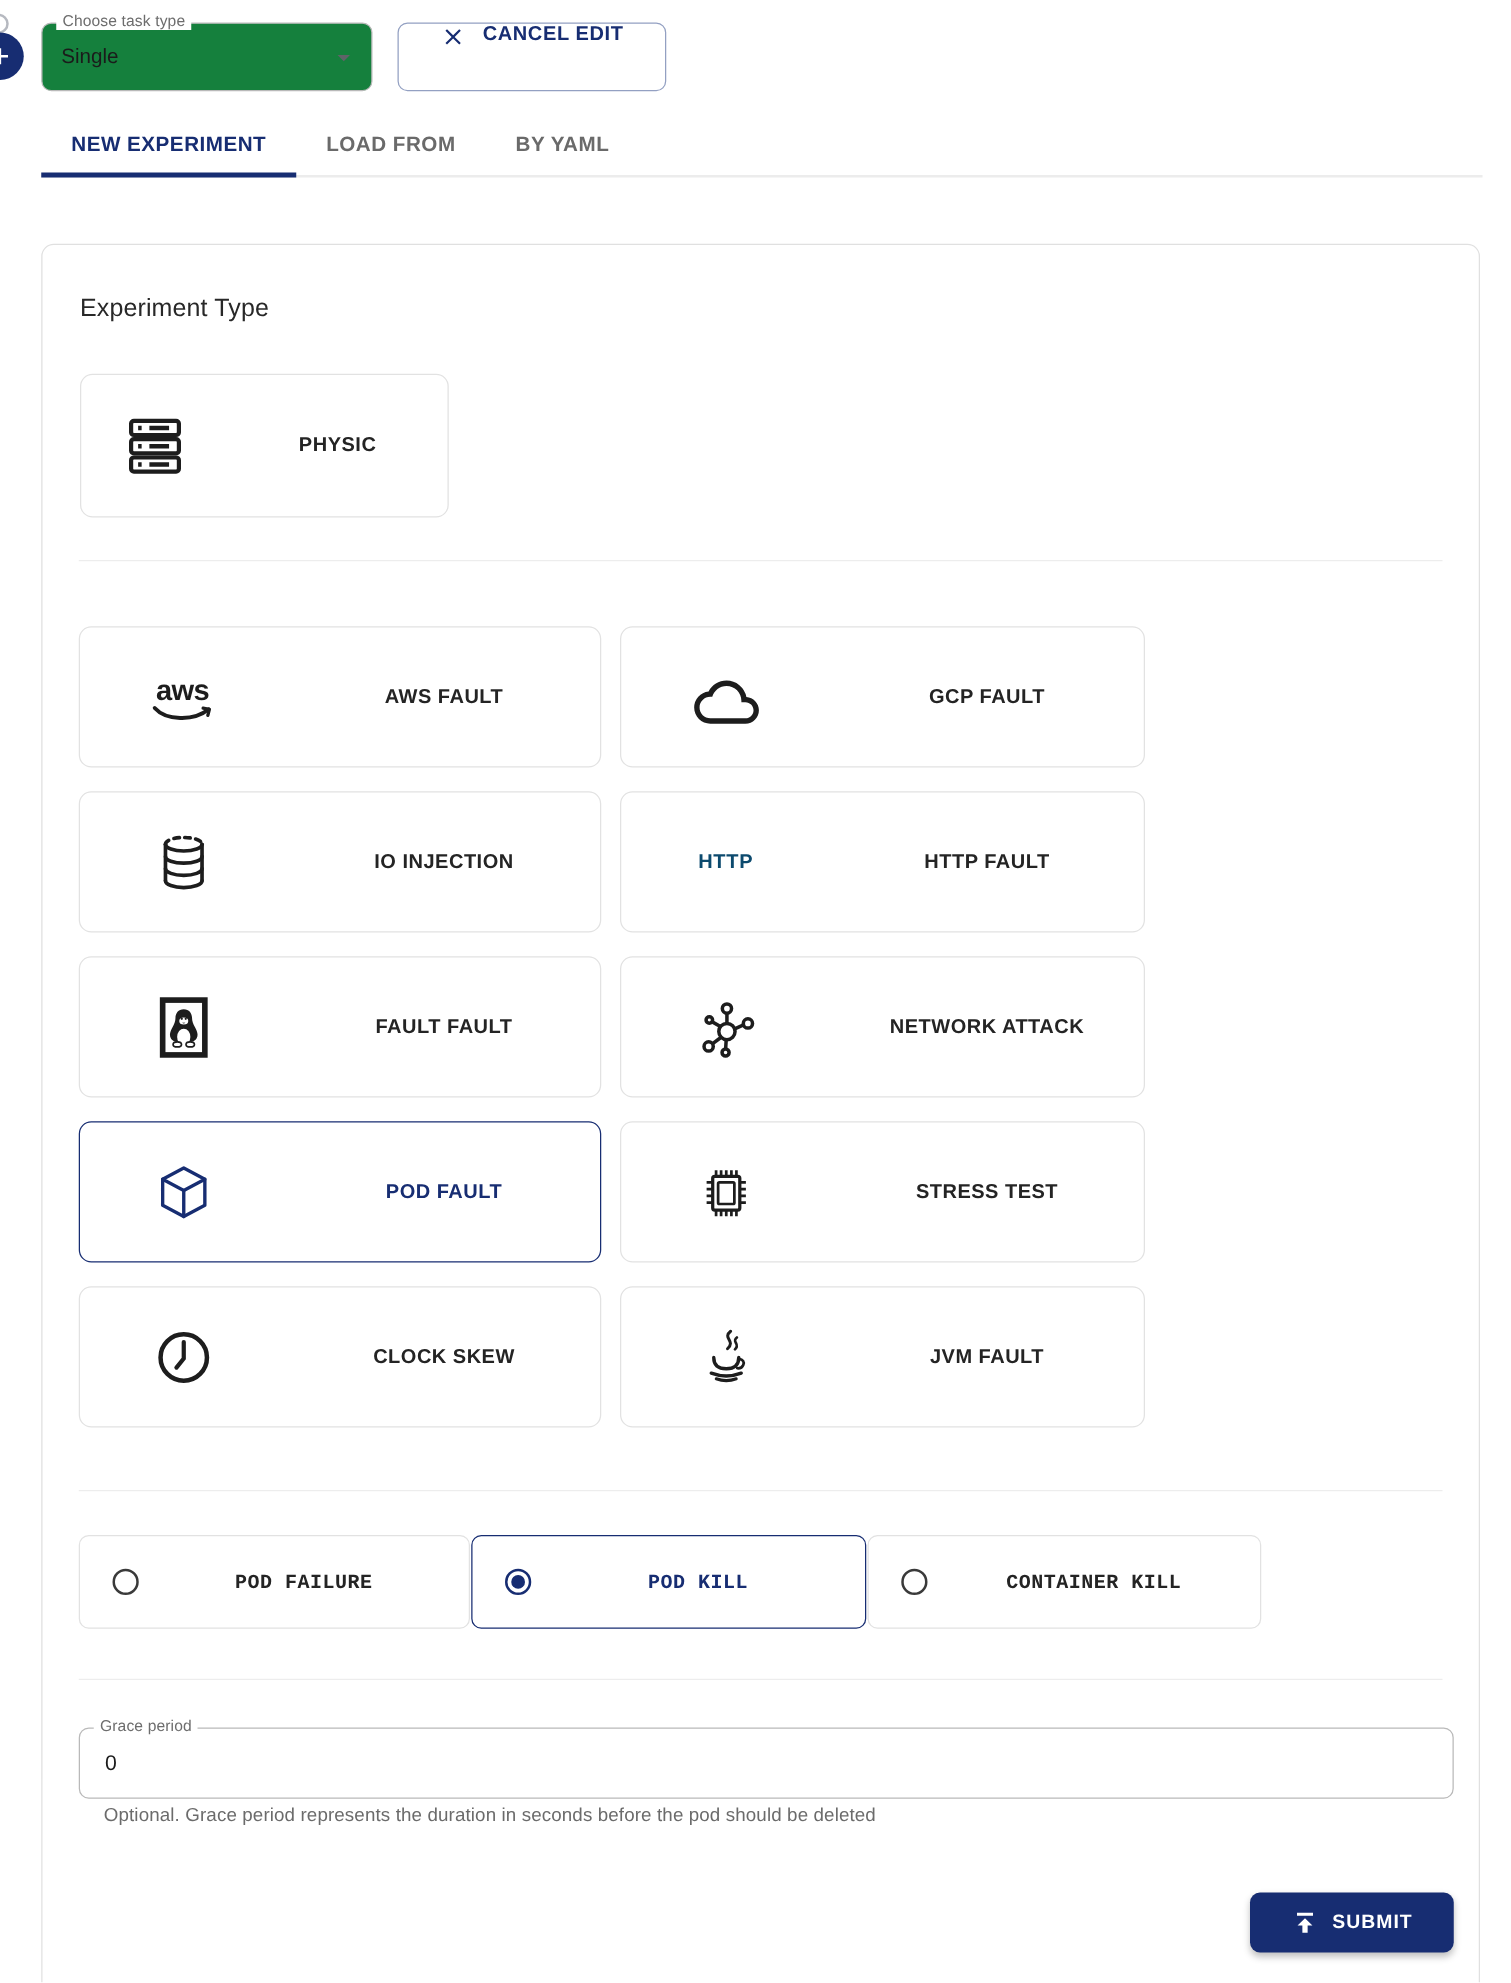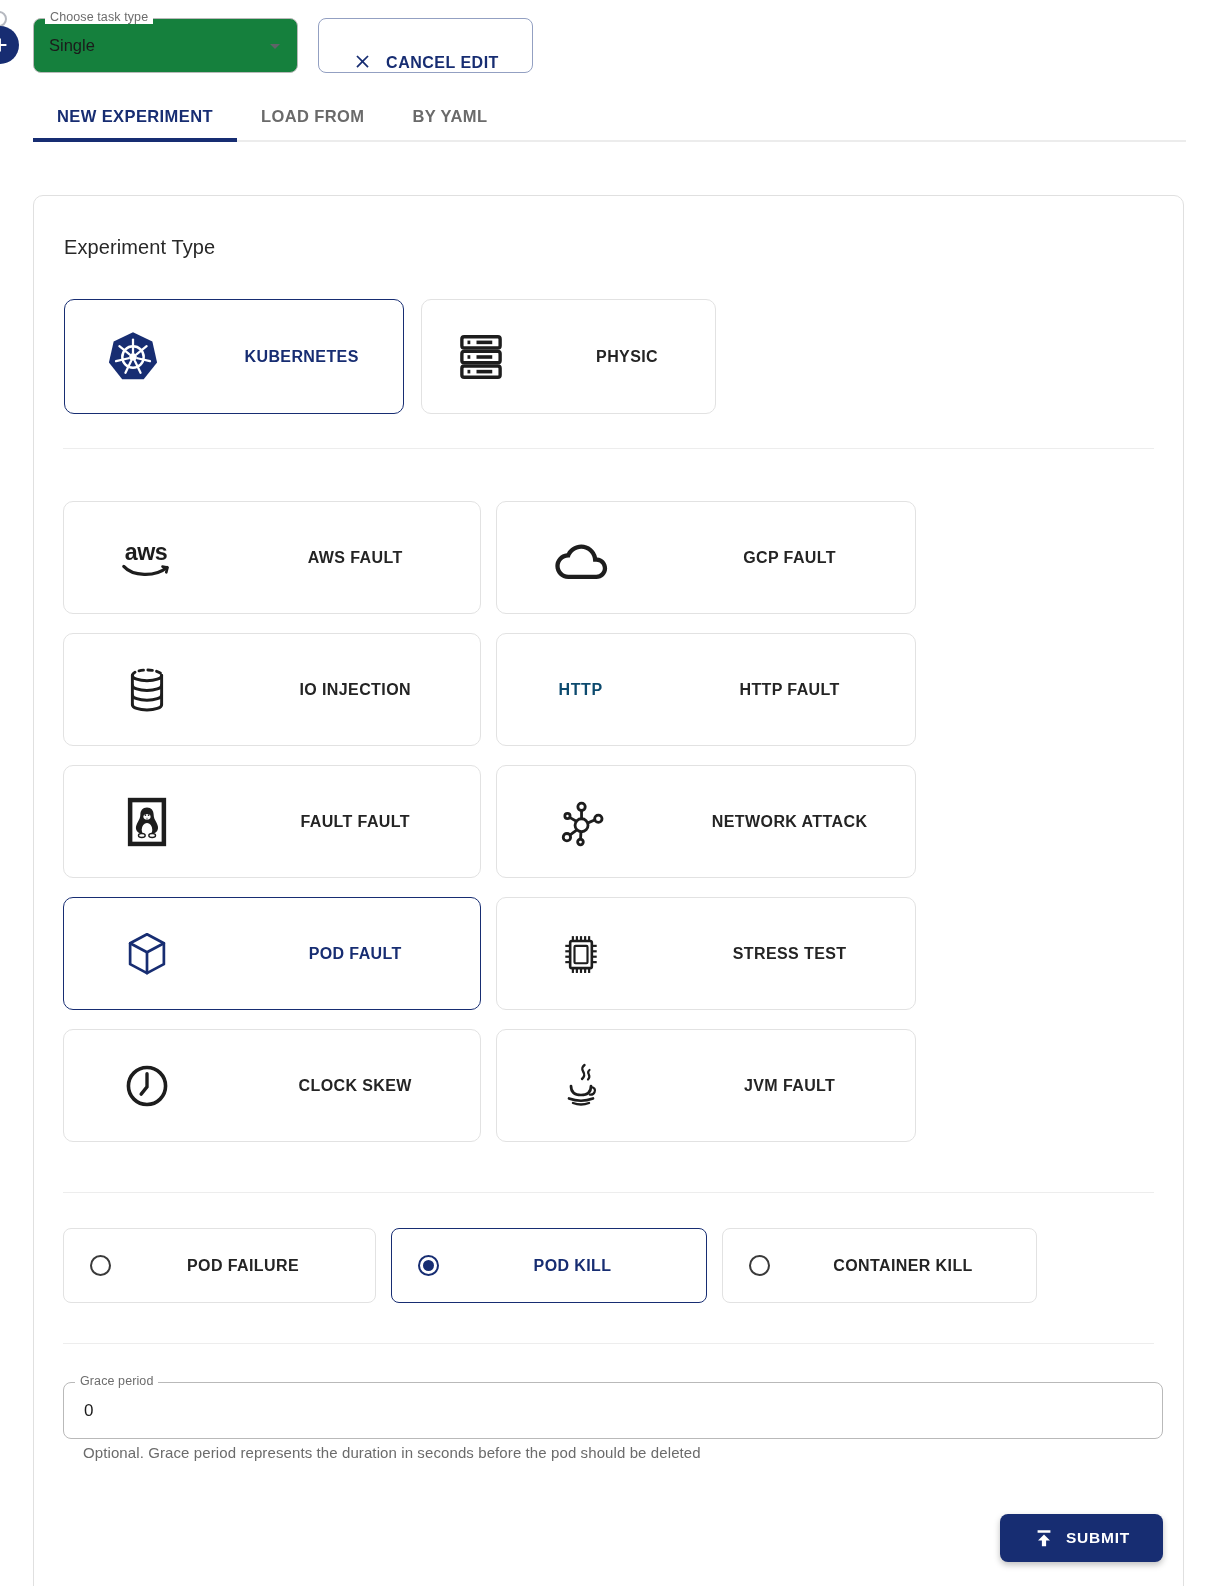--- a/index.html
+++ b/index.html
@@ -18,21 +18,21 @@
     border:1px solid #b9b9b9; border-radius:8px; display:flex; align-items:center;
     padding:0 10px 0 15px; background:#15803d; cursor:pointer; }
   .field-legend { position:absolute; top:-9px; left:11px; background:#fff; padding:0 5px;
     font-size:12.5px; color:#6d6d6d; letter-spacing:0.1px; white-space:nowrap; }
   .select-value { font-size:16.5px; color:#1b1b1b; }
   .select-caret { margin-left:auto; display:flex; }
 
   
   .cancel-btn { position:absolute; left:318px; top:18px; width:215px; height:55px;
     background:#fff; border:1px solid #93a0c2; border-radius:8px; color:#172d72;
-    display:flex; align-items:flex-end; justify-content:center; gap:13px;
+    display:flex; align-items:flex-start; justify-content:center; gap:13px;
     font-family:inherit; font-size:16px; font-weight:700; letter-spacing:0.5px; cursor:pointer; }
 
   
   .tabs { position:absolute; left:33px; top:93px; width:1153px; height:49px;
     border-bottom:2px solid #ececec; display:flex; }
   .tab { position:relative; padding:0 24px; display:flex; align-items:center;
     font-size:16.5px; font-weight:700; letter-spacing:0.4px; color:#6a6a6a; cursor:pointer; }
   .tab.active { color:#172d72; }
   .tab.active::after { content:""; position:absolute; left:0; bottom:-2px; width:100%;
     height:4px; background:#172d72; }
@@ -56,21 +56,21 @@
   .type-card.phys { width:295px; height:115px; }
   .fault-grid .type-card { height:113px; }
   .type-card.selected { border-color:#172d72; }
   .icon-box { width:40%; display:flex; justify-content:center; }
   .label-box { flex:1; display:flex; justify-content:center; align-items:center; }
   .type-label { font-size:16px; font-weight:700; letter-spacing:0.4px; color:#242424; white-space:nowrap; }
   .type-card.selected .type-label { color:#172d72; }
   .http-txt { font-size:16px; font-weight:700; letter-spacing:0.6px; color:#0c4a6e; }
 
   
-  .action-row { position:absolute; left:29px; top:1032px; display:flex; gap:15px; }
+  .action-row { position:absolute; left:29px; top:1032px; display:flex; gap:1px;font-family:Liberation Mono, monospace; }
   .radio-card { display:flex; align-items:center; height:75px; background:#fff;
     border:1px solid #e2e2e2; border-radius:8px; cursor:pointer; }
   .radio-card.a0 { width:313px; } .radio-card.a1 { width:316px; } .radio-card.a2 { width:315px; }
   .radio-card.selected { border-color:#172d72; }
   .radio-outer { width:21px; height:21px; margin-left:26px; border:2.4px solid #3a3a3a;
     border-radius:50%; flex-shrink:0; display:flex; align-items:center; justify-content:center; }
   .radio-card.selected .radio-outer { border-color:#172d72; }
   .radio-dot { width:11px; height:11px; border-radius:50%; background:#172d72; }
   .radio-label { flex:1; text-align:center; font-size:16px; font-weight:700;
     letter-spacing:0.4px; color:#242424; }
@@ -135,41 +135,20 @@
     <div class="tab">
       <span>BY YAML</span>
     </div>
   </div>
 
   <div class="card">
 
     <div class="card-title">Experiment Type</div>
 
     <div class="scope-row">
-      <div class="type-card k8s selected">
-        <span class="icon-box">
-          <svg viewBox="0 0 48 48" width="54" height="54">
-            <path d="M24 2 L41.2 10.3 L45.4 28.9 L33.5 43.8 L14.4 43.8 L2.6 28.9 L6.8 10.3 Z" fill="#172d72"></path>
-            <circle cx="24" cy="24" r="9.5" fill="none" stroke="#fff" stroke-width="2.2"></circle>
-            <g stroke="#fff" stroke-width="2" stroke-linecap="round">
-              <line x1="24" y1="20.4" x2="24" y2="8.5"></line>
-              <line x1="27.1" y1="21.6" x2="36.1" y2="14.3"></line>
-              <line x1="27.9" y1="25.1" x2="39.1" y2="27.7"></line>
-              <line x1="25.7" y1="27.6" x2="30.7" y2="38"></line>
-              <line x1="22.3" y1="27.6" x2="17.3" y2="38"></line>
-              <line x1="20.1" y1="25.1" x2="8.9" y2="27.7"></line>
-              <line x1="20.9" y1="21.6" x2="11.9" y2="14.3"></line>
-            </g>
-            <circle cx="24" cy="24" r="3.4" fill="#fff"></circle>
-          </svg>
-        </span>
-        <span class="label-box">
-          <span class="type-label">KUBERNETES</span>
-        </span>
-      </div>
       <div class="type-card phys">
         <span class="icon-box">
           <svg viewBox="0 0 48 48" width="54" height="54" fill="none" stroke="#1d1d1d" stroke-width="3">
             <rect x="7" y="6" width="34" height="10" rx="2"></rect>
             <rect x="7" y="19" width="34" height="10" rx="2"></rect>
             <rect x="7" y="32" width="34" height="10" rx="2"></rect>
             <g stroke-width="3.2">
               <line x1="12" y1="11" x2="14.5" y2="11"></line>
                 <line x1="20" y1="11" x2="34" y2="11"></line>
               <line x1="12" y1="24" x2="14.5" y2="24"></line>

